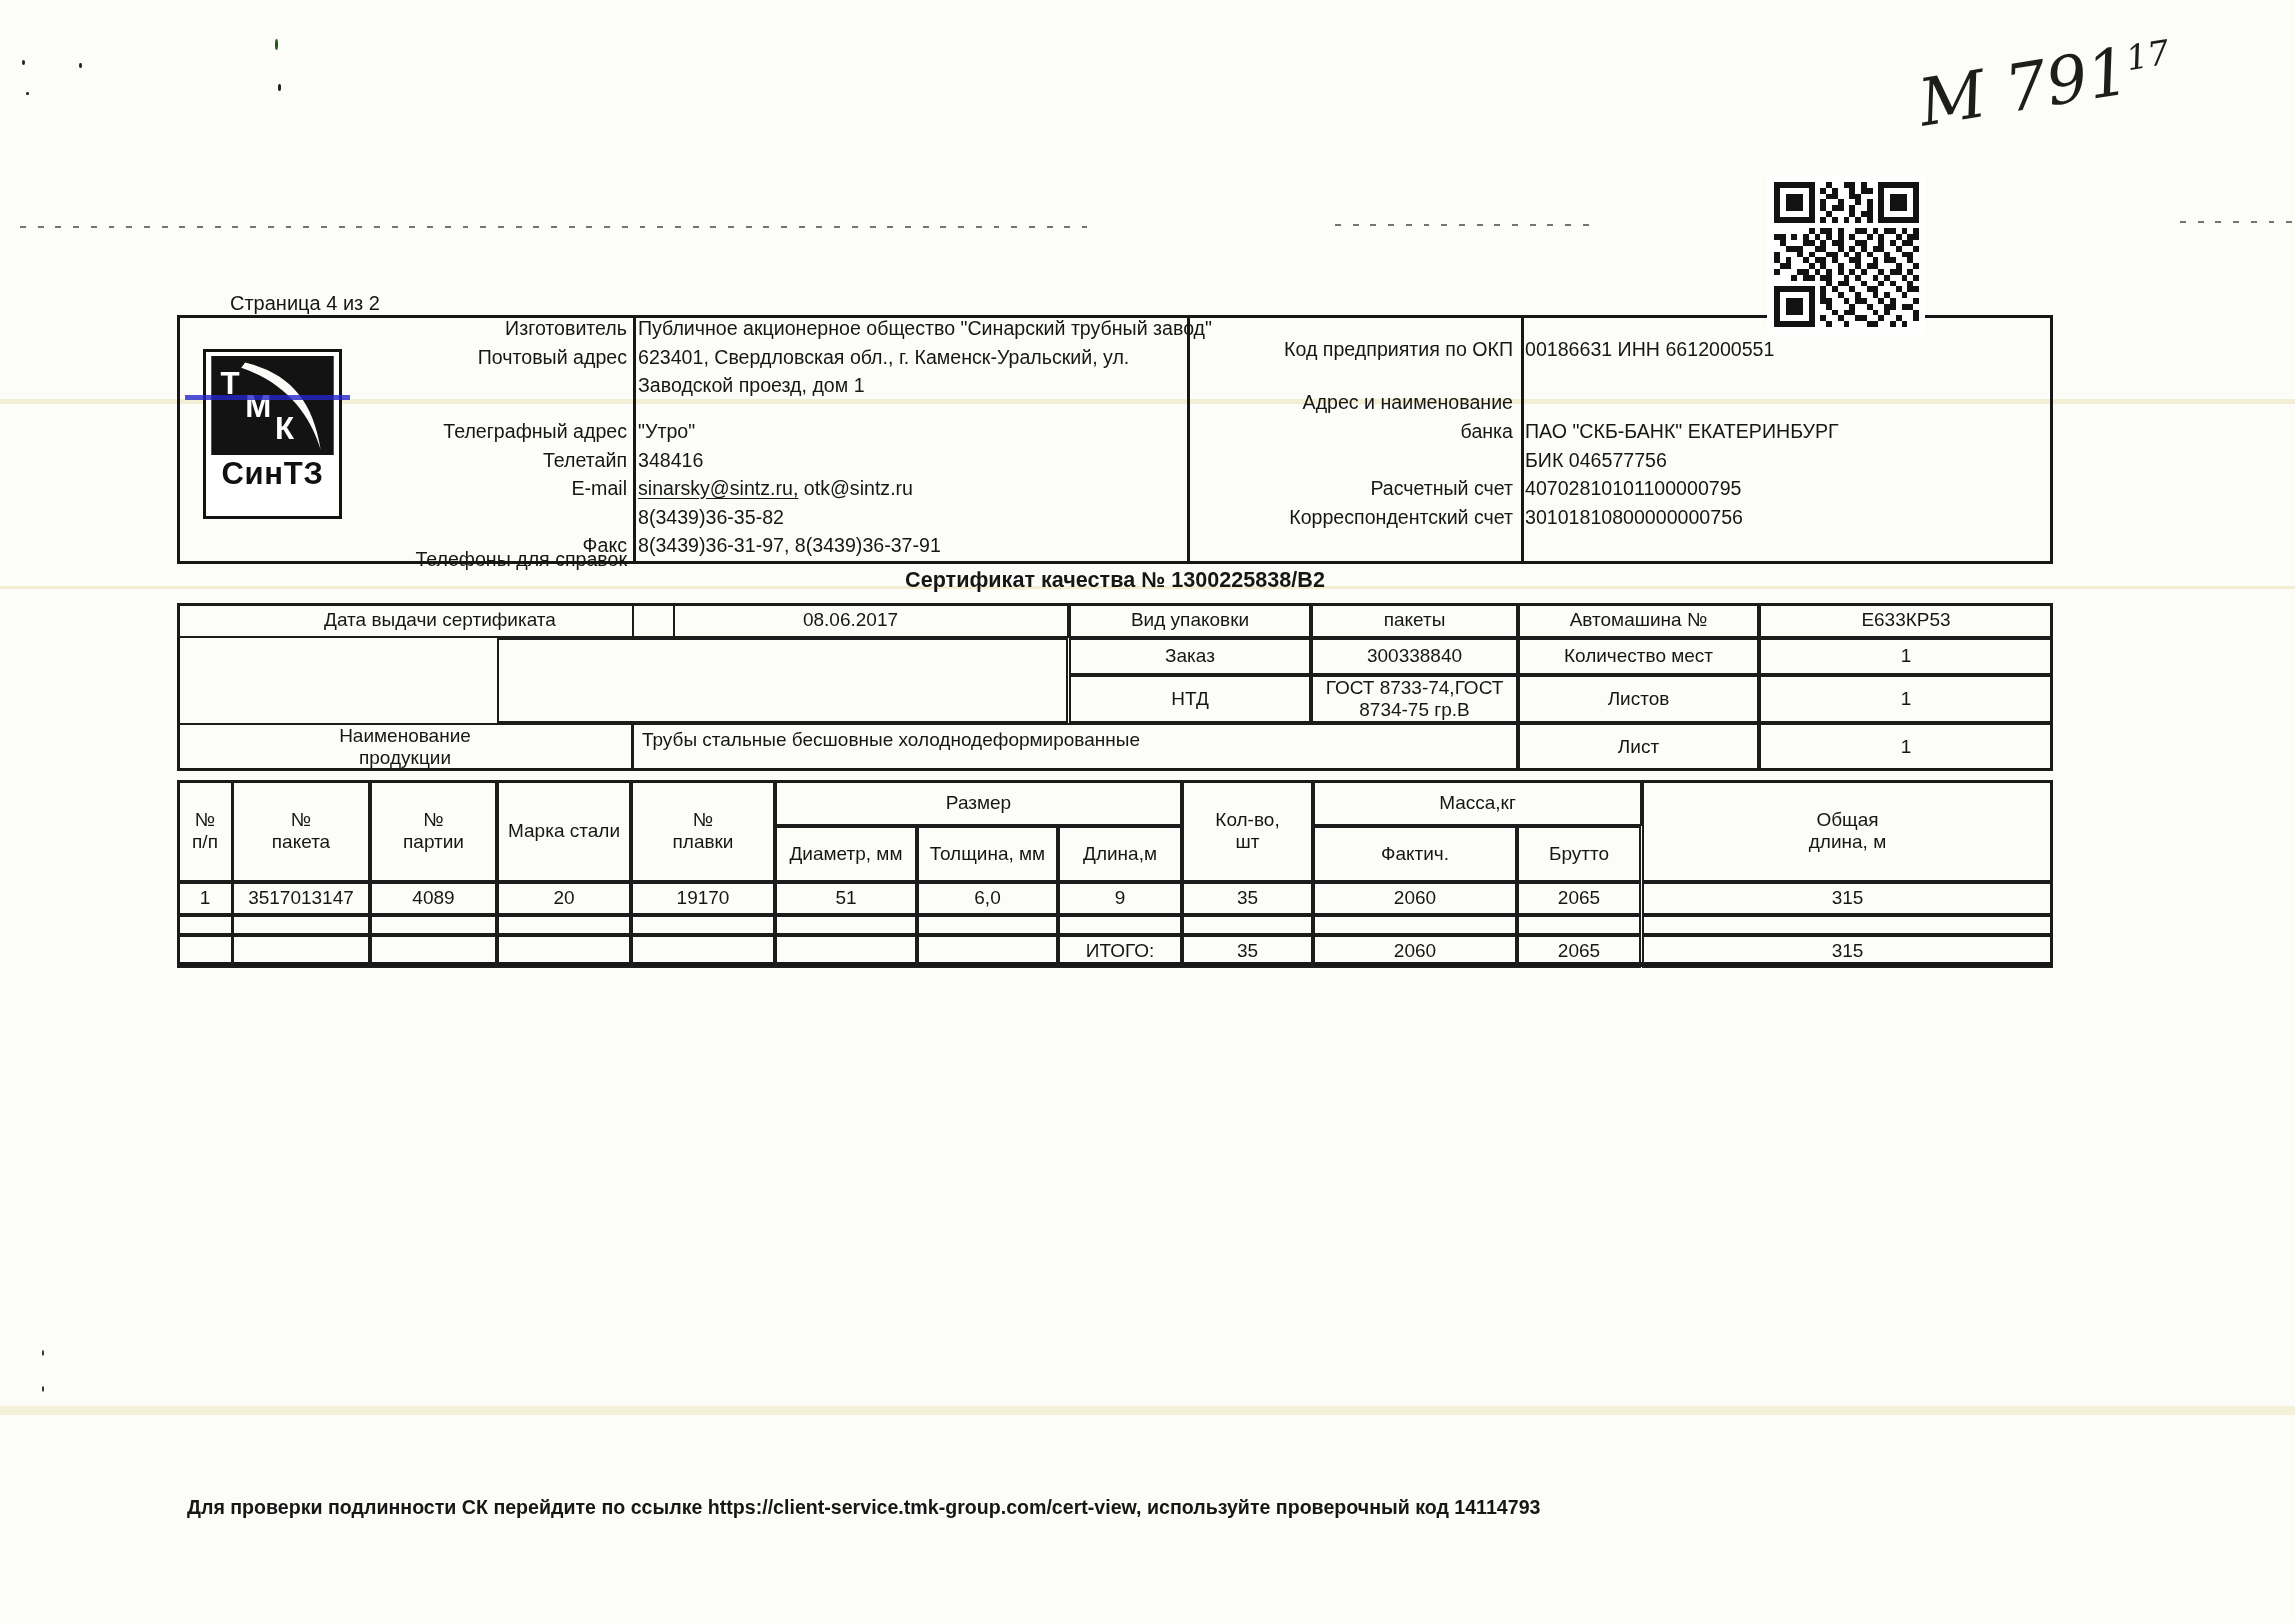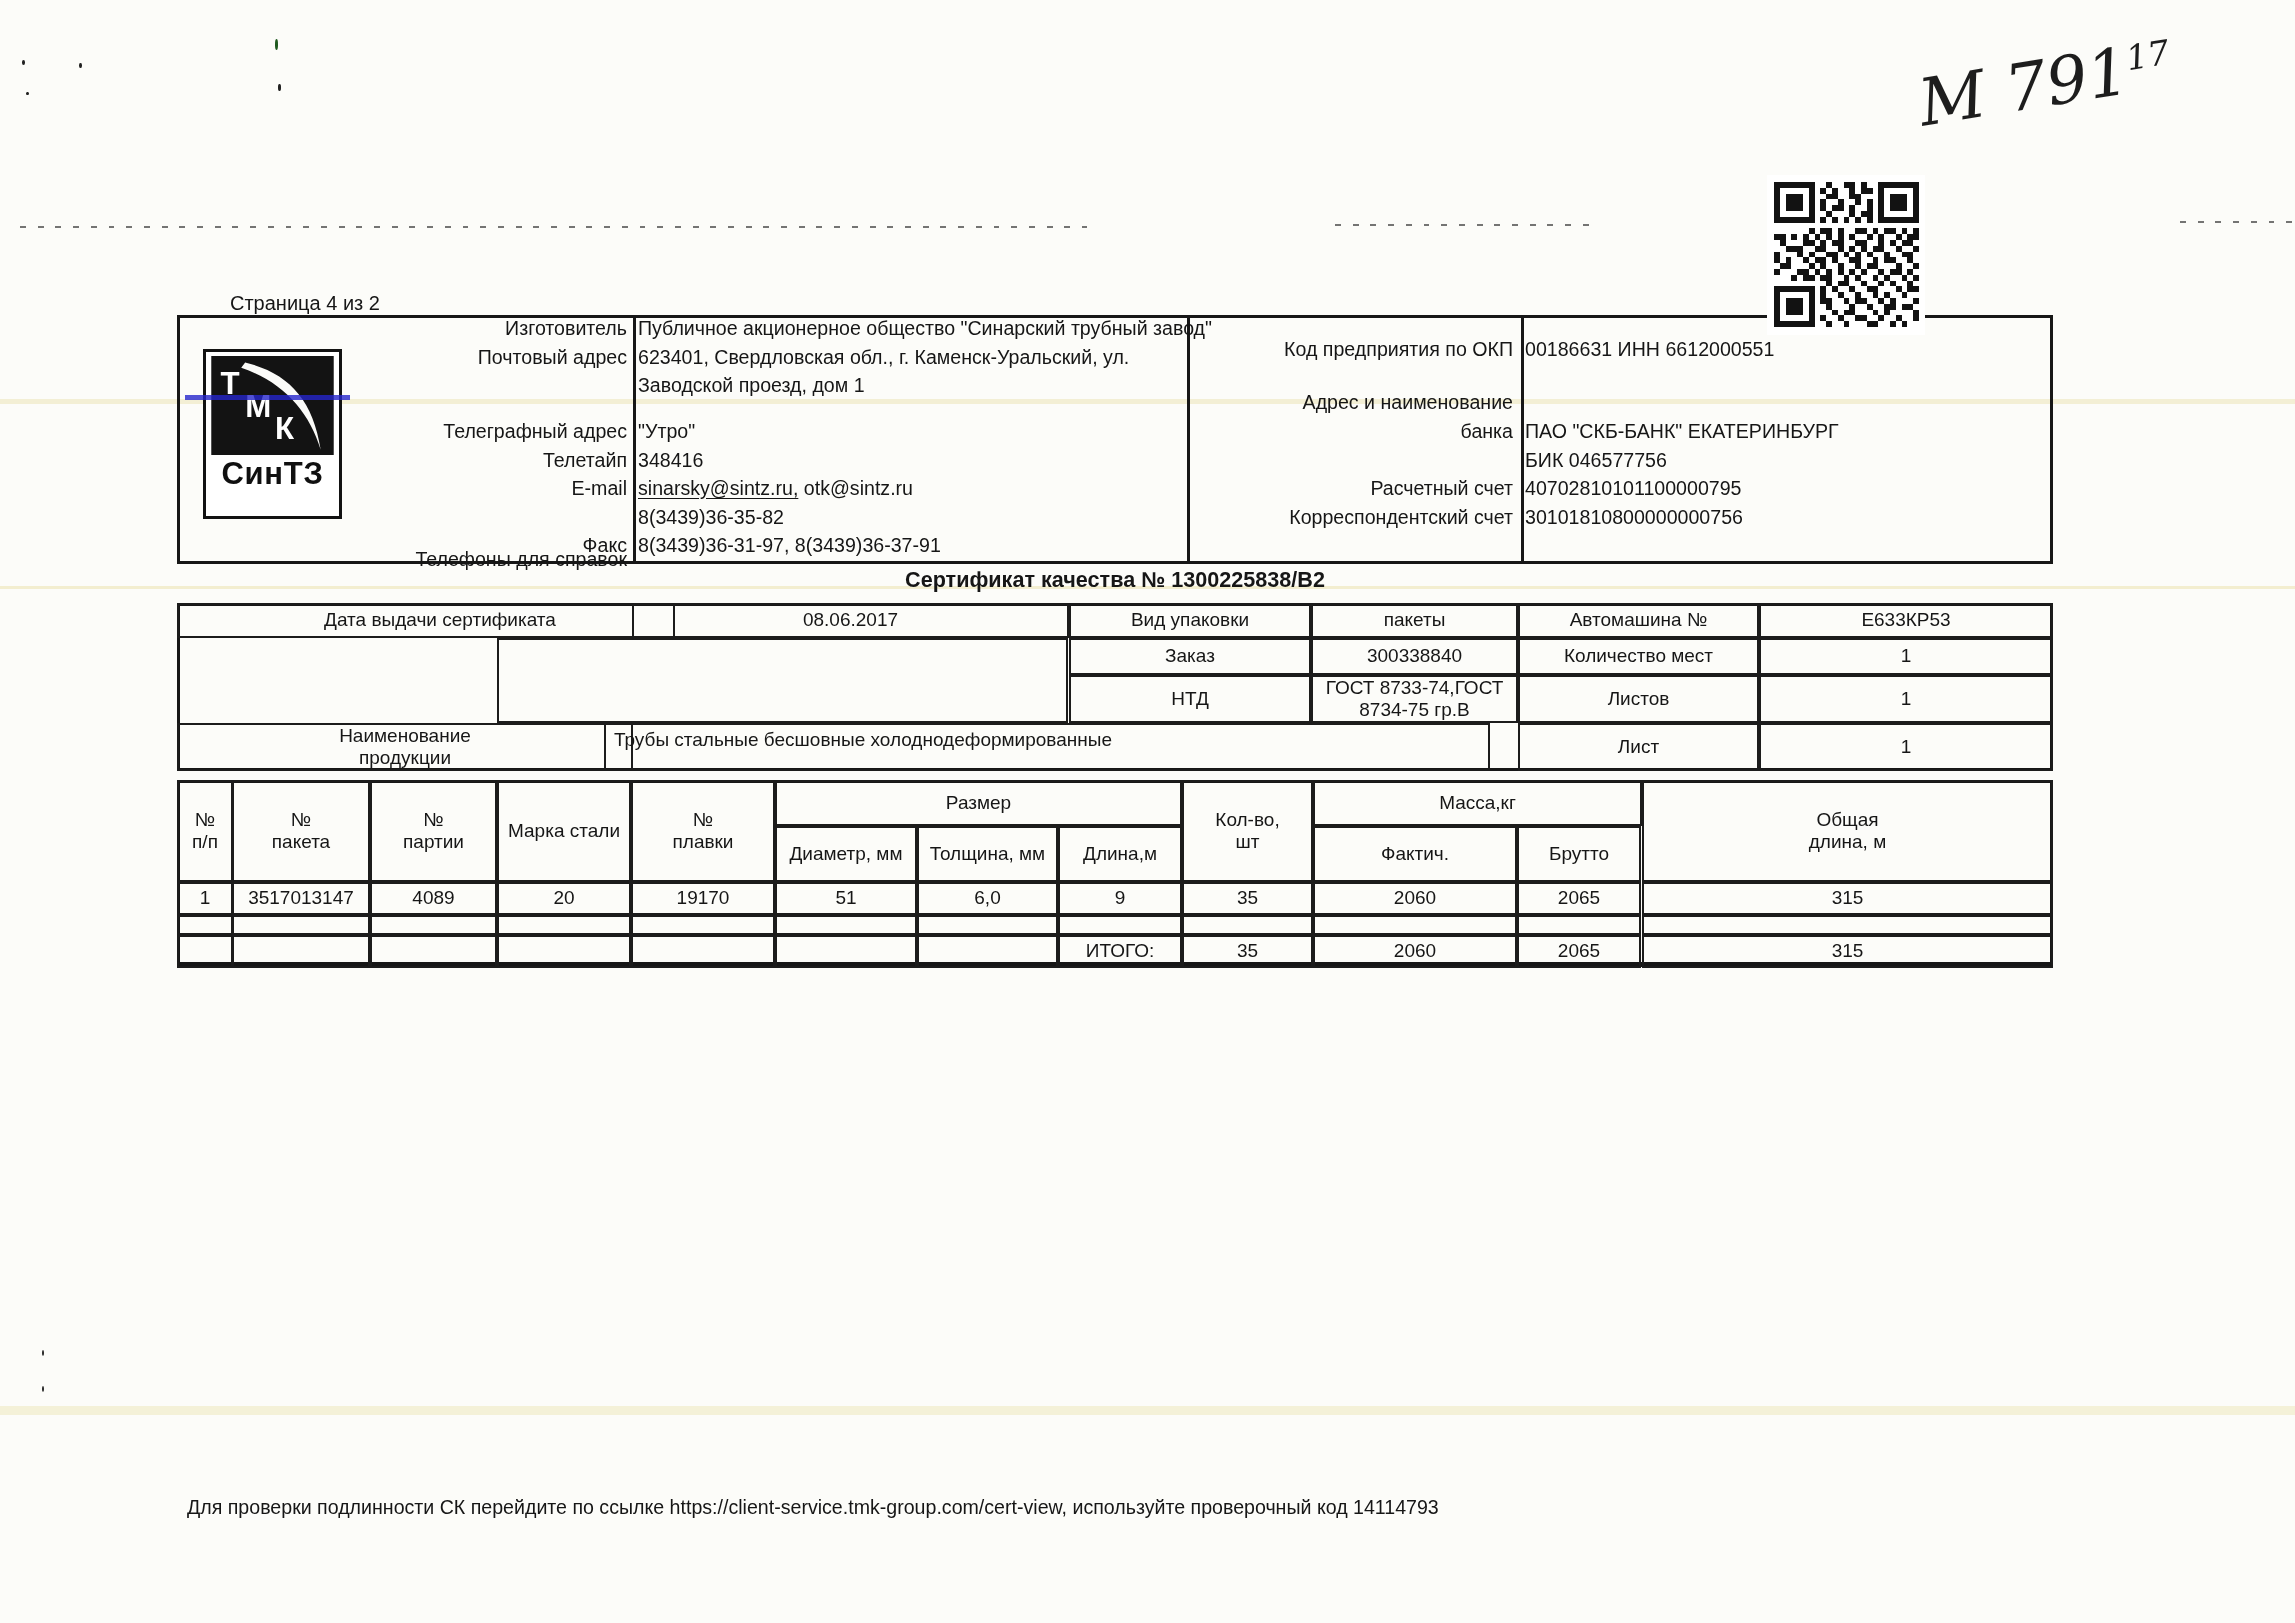--- a/index.html
+++ b/index.html
@@ -26,21 +26,21 @@
   .cell.topalign{justify-content:flex-start;padding-top:3.9px;}
   .title{position:absolute;font-weight:bold;font-size:21.6px;text-align:center;z-index:6;}
   
   .logo-outer{position:absolute;box-sizing:border-box;border:3.3px solid #121212;
      background:#fff;z-index:6;display:flex;flex-direction:column;align-items:center;}
   .logo-sintz{font-weight:bold;font-size:31px;letter-spacing:0.7px;color:#101010;margin-top:1.3px;}
   .blue-line{position:absolute;background:#2626cc;opacity:.8;z-index:8;}
   .handwriting{position:absolute;font-family:"DejaVu Serif",serif;font-style:italic;
      font-size:65px;color:#1d1d1d;transform:rotate(-9deg);z-index:7;white-space:nowrap;}
   .handwriting sup{font-size:34px;}
-  .footer{position:absolute;font-size:19.6px;z-index:6;white-space:nowrap;}
+  .footer{position:absolute;font-size:19.6px;z-index:6;white-space:nowrap;font-weight:bold;}
   .pgind{position:absolute;font-size:20px;z-index:6;}
   .qr{position:absolute;background:#fff;padding:6.5px;z-index:7;}
 </style>
 </head>
 <body>
 
 <div class="page">
 
   <div class="noise-dash" style="left:19.6px;top:226px;width:1067px;"></div>
   <div class="noise-dash" style="left:1335px;top:224px;width:255px;"></div>
@@ -291,21 +291,21 @@
 
   <div class="cell" style="left:1069px;top:675px;width:242px;height:48px;">НТД</div>
   <div class="cell" style="left:1311px;top:675px;width:207px;height:48px;">ГОСТ 8733-74,ГОСТ 8734-75 гр.В</div>
   <div class="cell" style="left:1518px;top:675px;width:241px;height:48px;">Листов</div>
   <div class="cell" style="left:1759px;top:675px;width:294px;height:48px;">1</div>
 
   <div class="cell" style="left:177px;top:723px;width:456px;height:48px;">
     <div>Наименование</div>
     <div>продукции</div>
   </div>
-  <div class="cell left topalign" style="left:604px;top:723px;width:886px;height:48px;">Трубы стальные бесшовные холоднодеформированные</div>
+  <div class="cell left topalign" style="left:632px;top:723px;width:886px;height:48px;">Трубы стальные бесшовные холоднодеформированные</div>
   <div class="cell" style="left:1518px;top:723px;width:241px;height:48px;">Лист</div>
   <div class="cell" style="left:1759px;top:723px;width:294px;height:48px;">1</div>
 
   <div class="tbox" style="left:177px;top:780px;width:1876px;height:187px;border-bottom-width:5.9px;"></div>
 
   <div class="cell" style="left:177px;top:780px;width:56px;height:102px;">
     <div>№</div>
     <div>п/п</div>
   </div>
   <div class="cell" style="left:232px;top:780px;width:138px;height:102px;">

